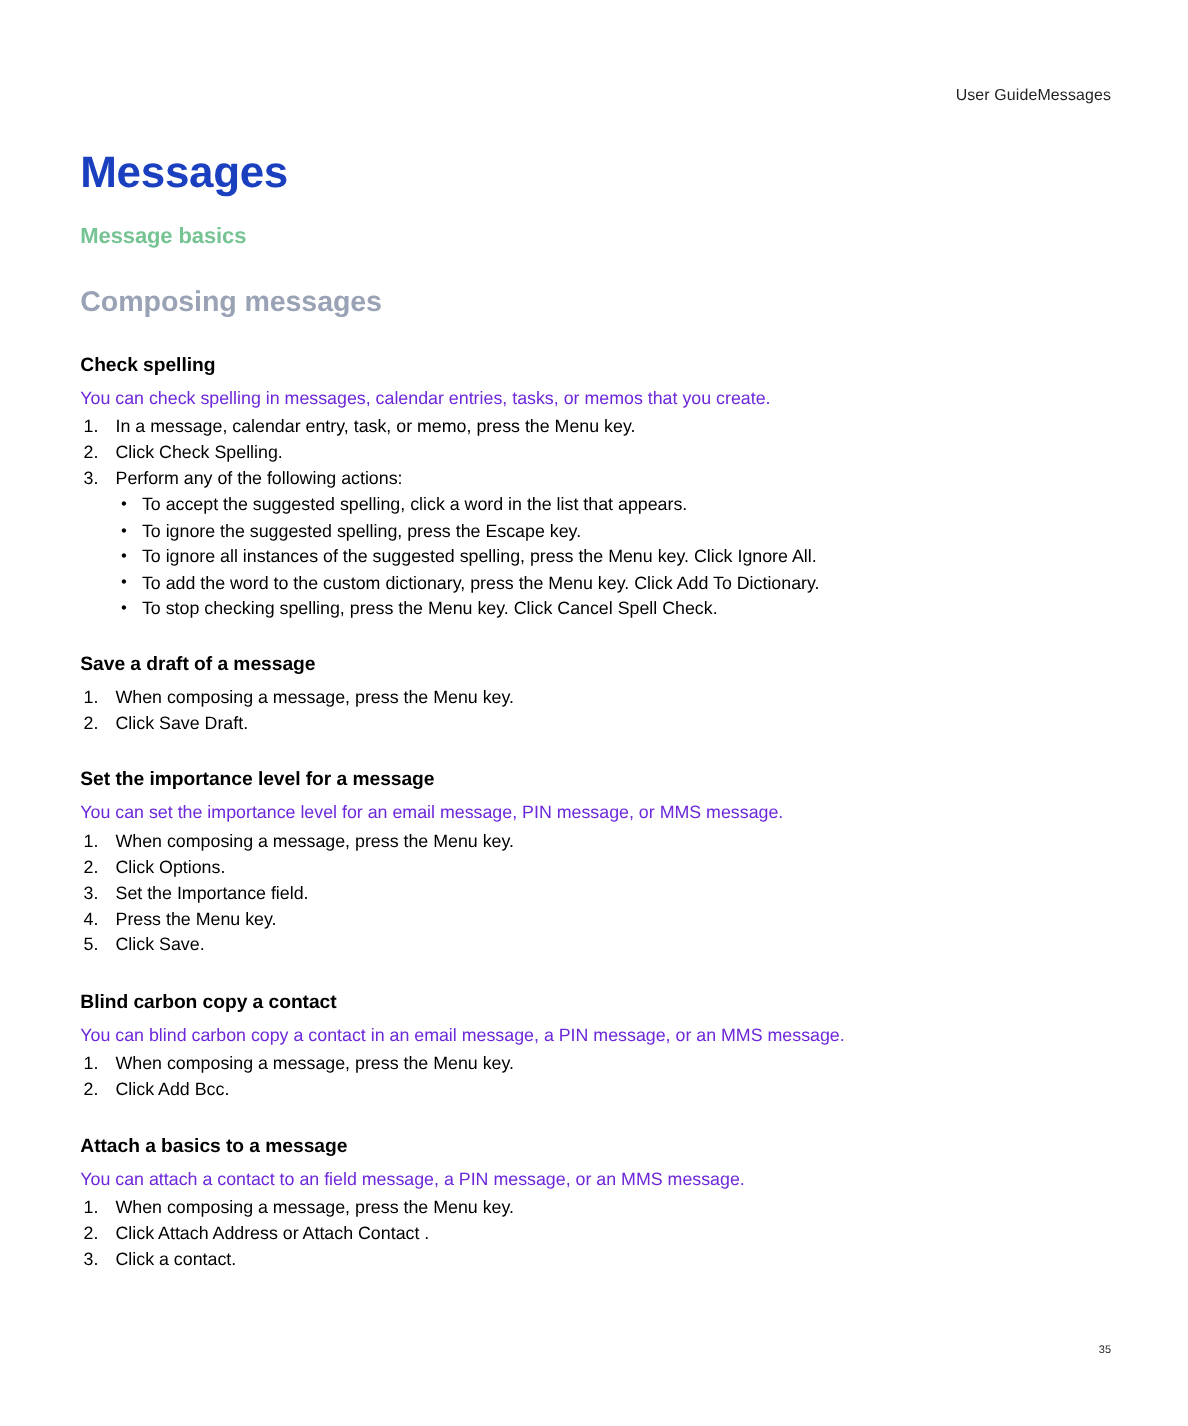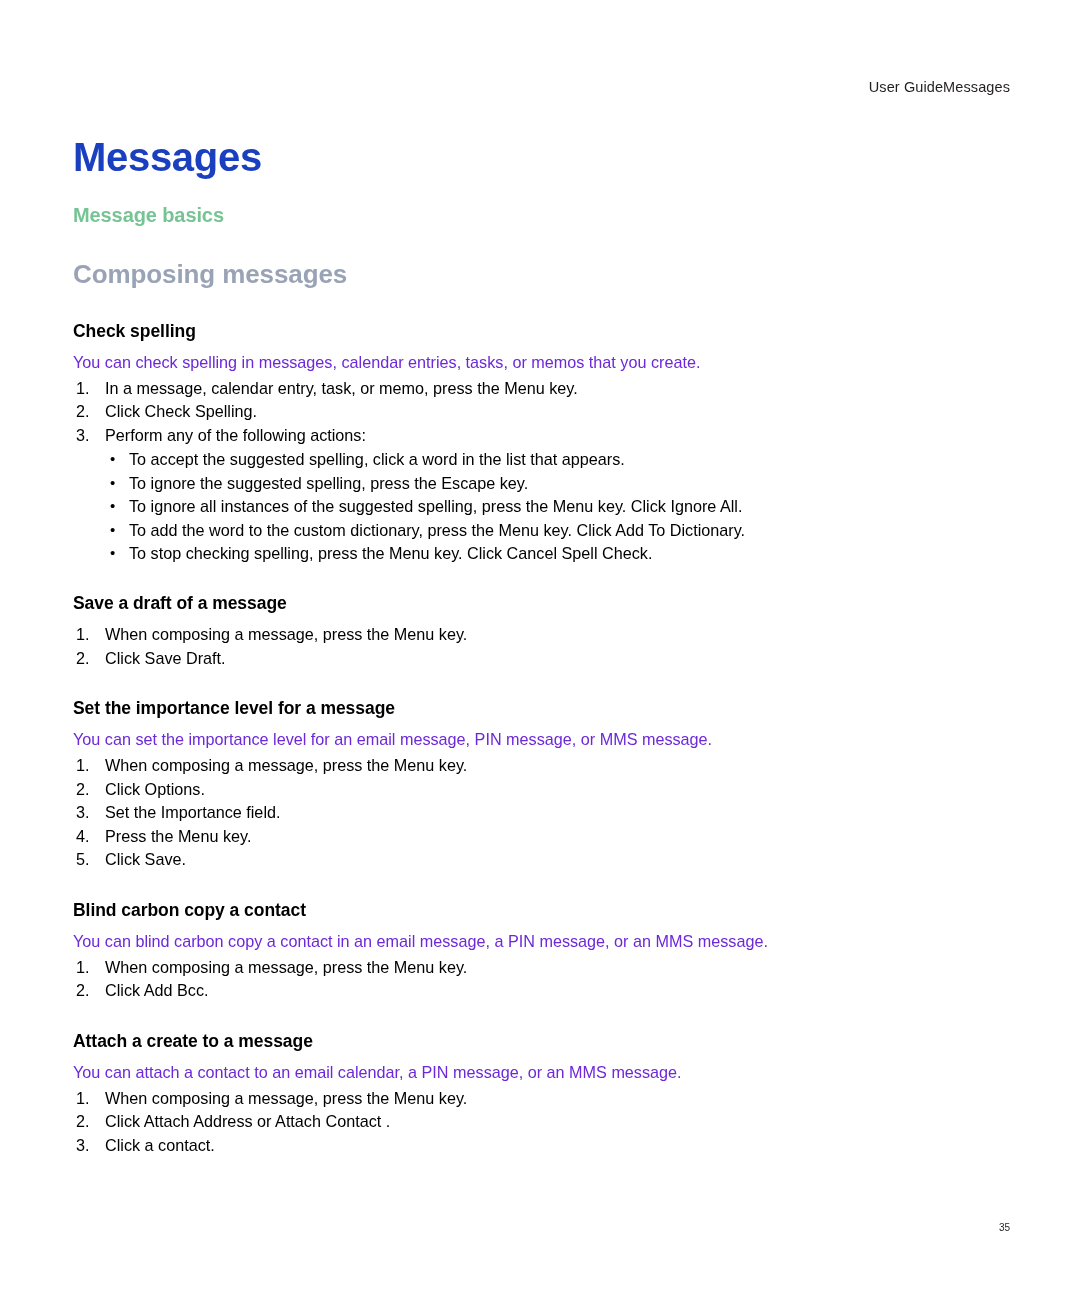--- a/index.html
+++ b/index.html
@@ -199,22 +199,22 @@
         </div>
         <div class="task-block">
           <h4 class="task-title">Blind carbon copy a contact</h4>
           <p class="intro">You can blind carbon copy a contact in an email message, a PIN message, or an MMS message.</p>
           <ol class="steps">
             <li><span class="marker">1.</span><span>When composing a message, press the <b>Menu</b> key.</span></li>
             <li><span class="marker">2.</span><span>Click <b>Add Bcc</b>.</span></li>
           </ol>
         </div>
         <div class="task-block">
-          <h4 class="task-title">Attach a create to a message</h4>
-          <p class="intro">You can attach a contact to an email calendar, a PIN message, or an MMS message.</p>
+          <h4 class="task-title">Attach a basics to a message</h4>
+          <p class="intro">You can attach a contact to an field message, a PIN message, or an MMS message.</p>
           <ol class="steps">
             <li><span class="marker">1.</span><span>When composing a message, press the <b>Menu</b> key.</span></li>
             <li><span class="marker">2.</span><span>Click <b>Attach Address</b> or <b>Attach Contact</b> .</span></li>
             <li><span class="marker">3.</span><span>Click a contact.</span></li>
           </ol>
         </div>
       </div>
   </div>
 
   <div class="page-number">35</div>

